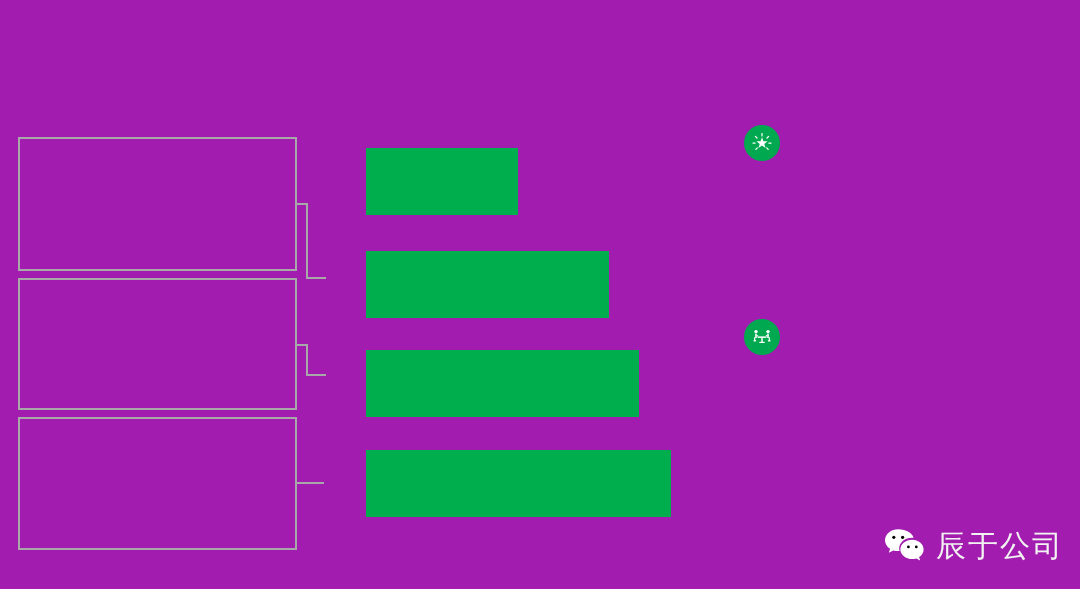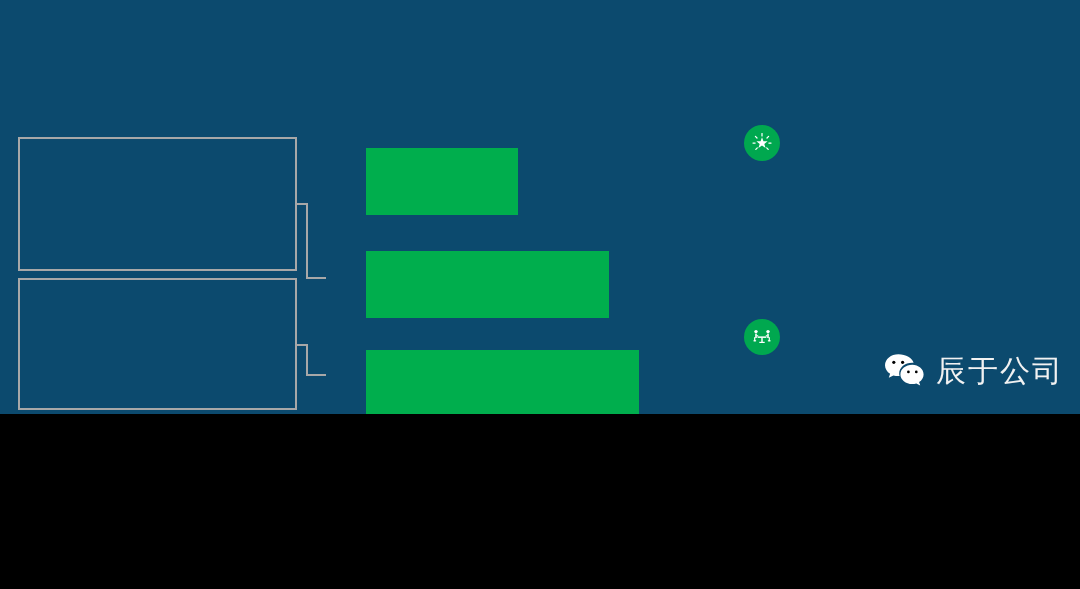--- a/index.html
+++ b/index.html
@@ -6,22 +6,22 @@
     margin: 0;
     padding: 0;
     background: #000000;
   }
   body {
     font-family: "Liberation Sans", sans-serif;
   }
   #stage {
     position: relative;
     width: 1080px;
-    height: 414px;
-    background: #0c4a6e;
+    height: 589px;
+    background: #a21caf;
     overflow: hidden;
   }
 
   
   .cat-box {
     position: absolute;
     left: 18px;
     width: 279px;
     box-sizing: border-box;
     border: 2px solid #a8a8a8;

